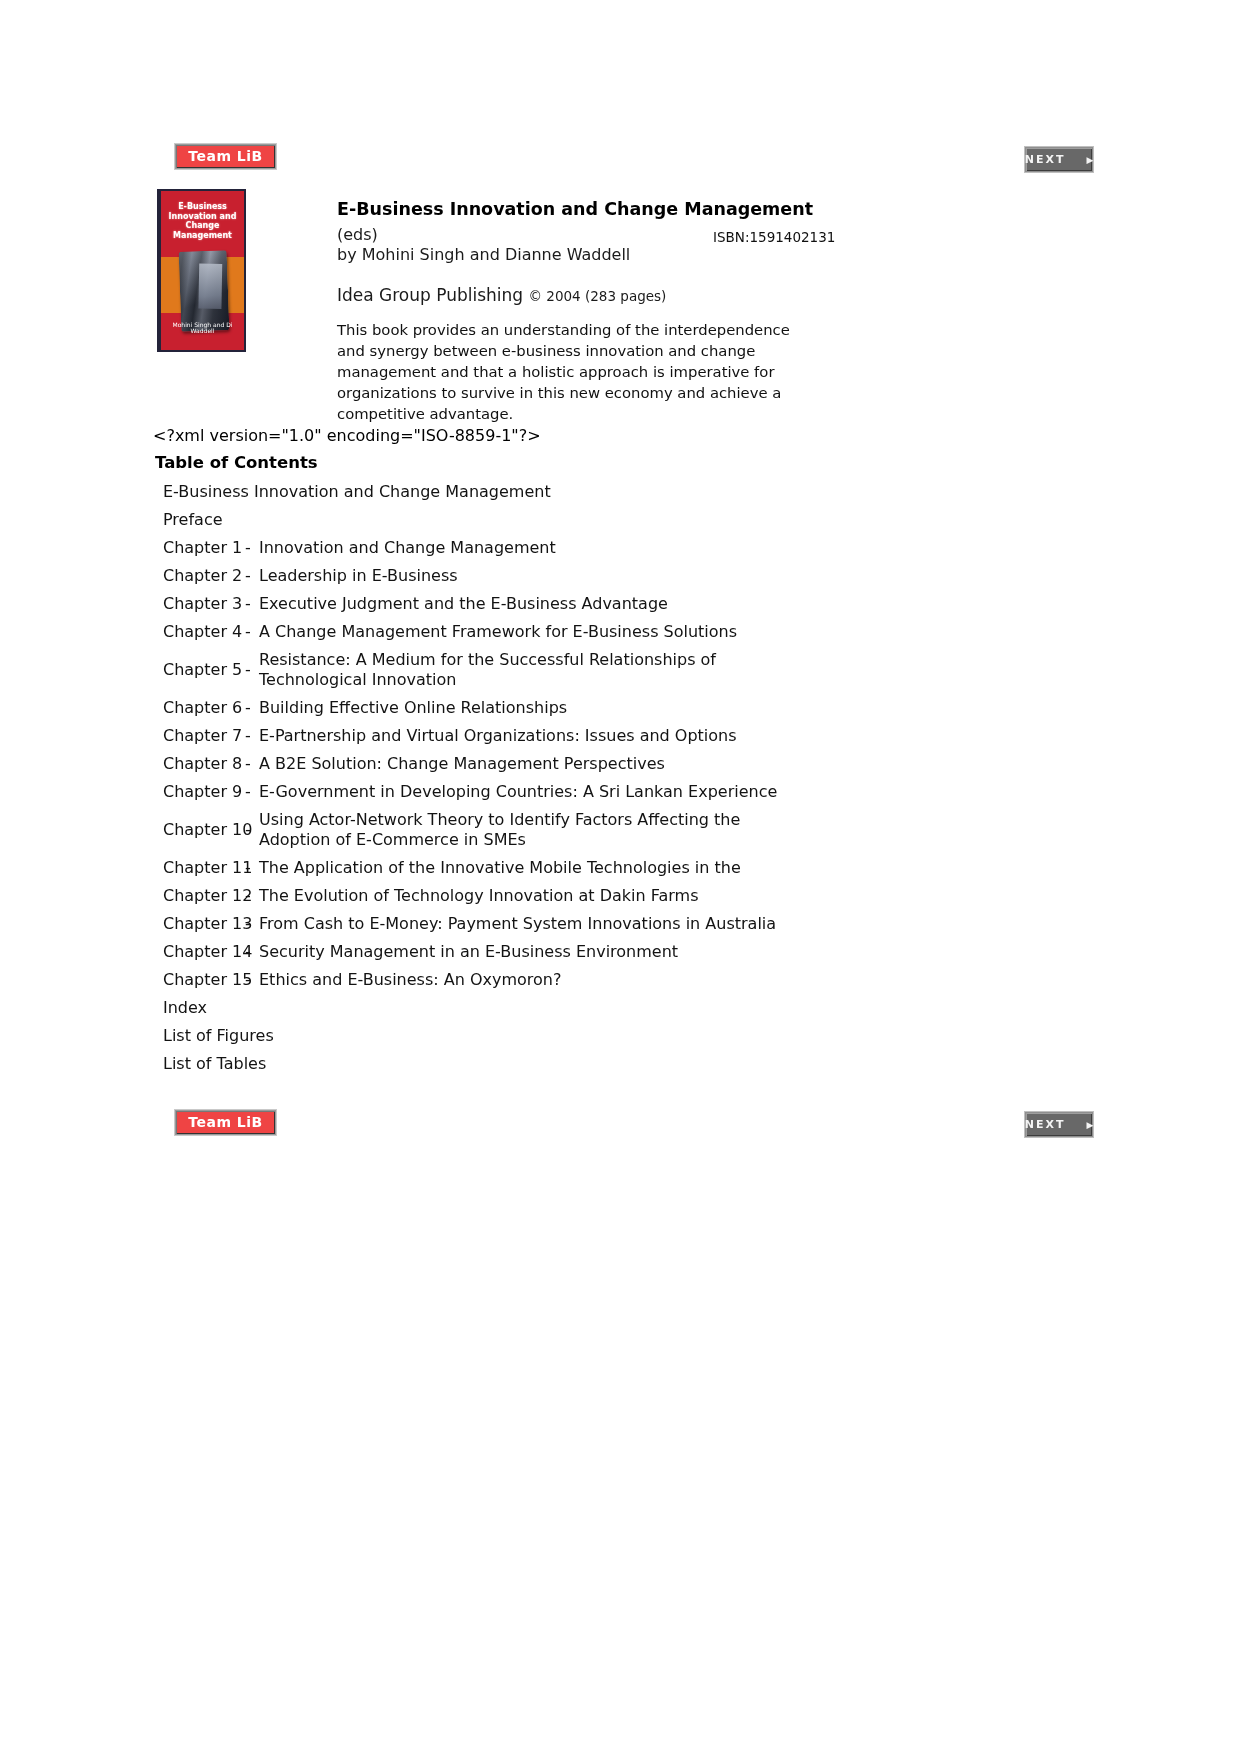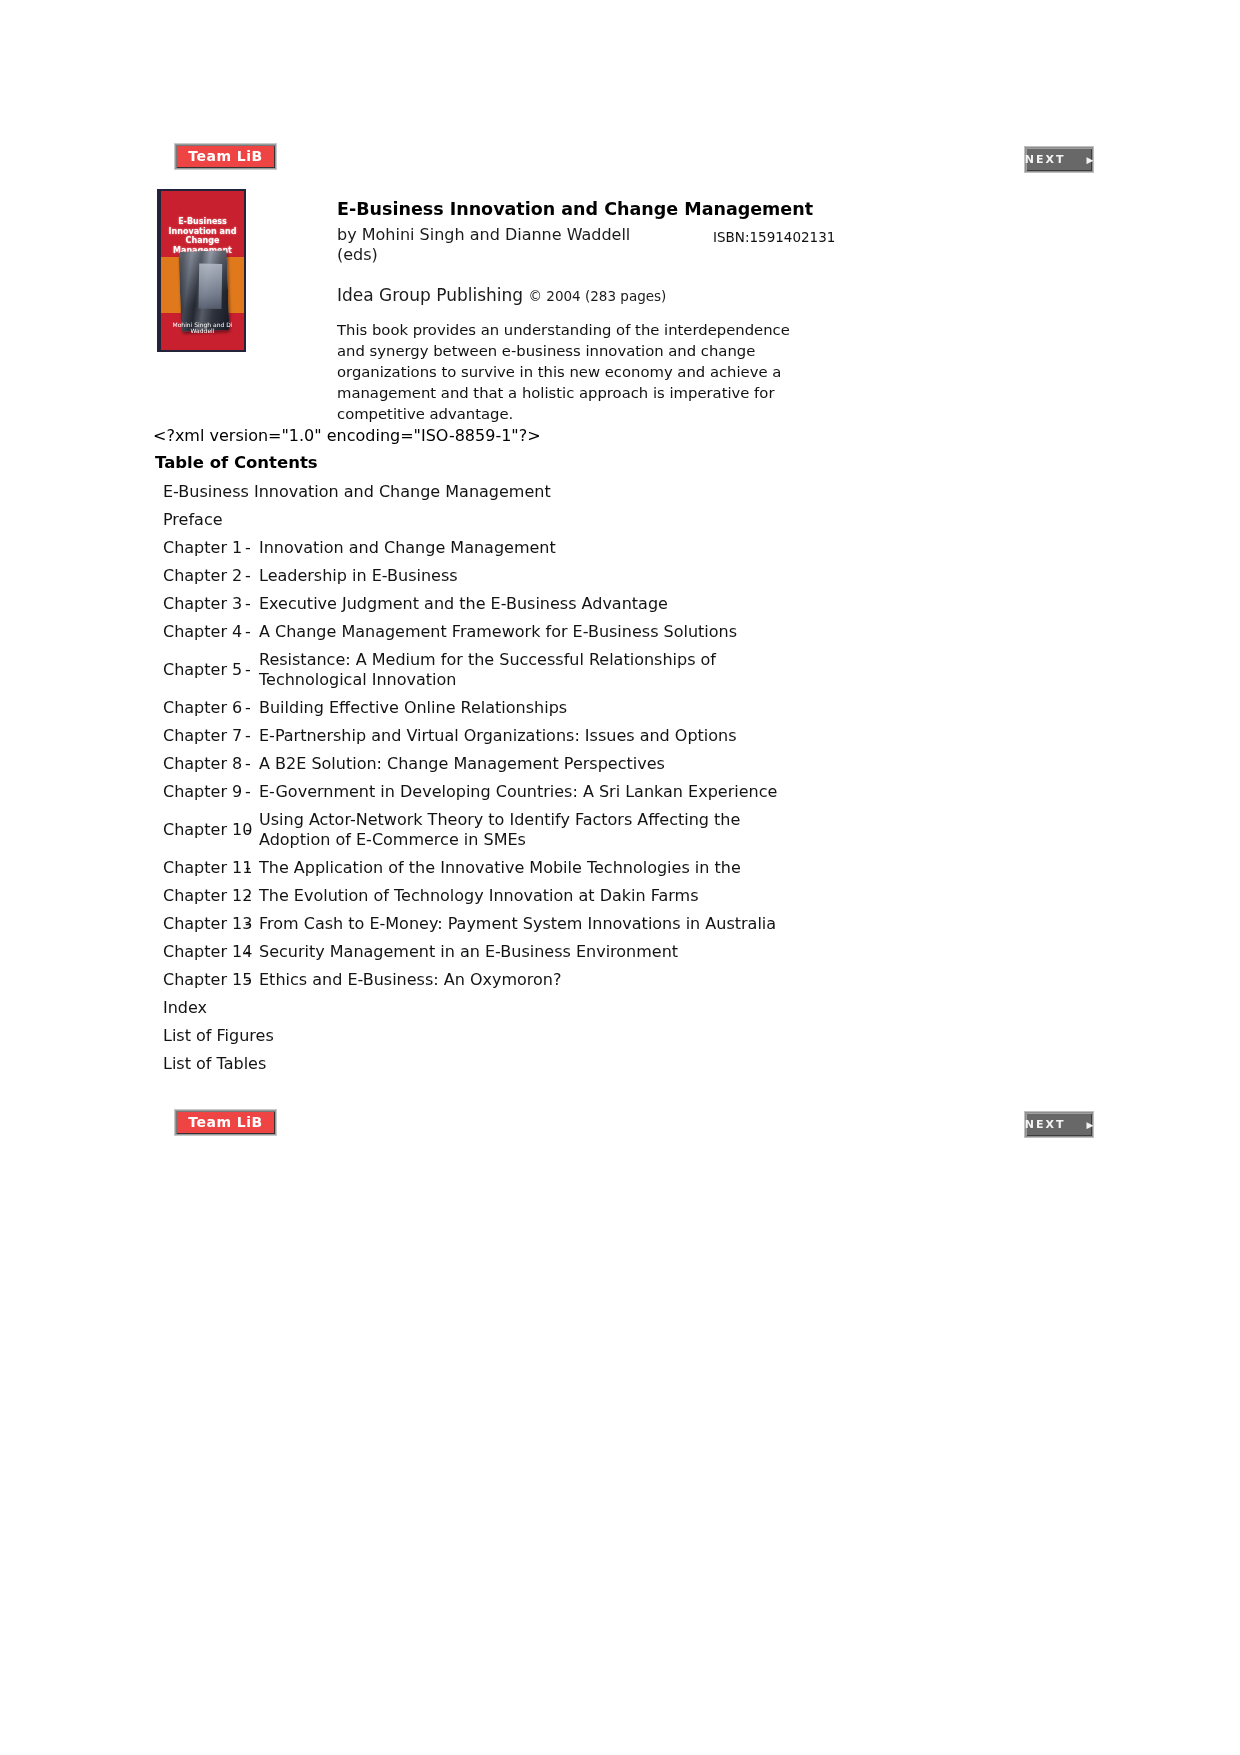--- a/index.html
+++ b/index.html
@@ -30,21 +30,21 @@
   .pos-top-next{left:1025px;top:147px;}
   .pos-bottom-teamlib{left:175px;top:1110px;}
   .pos-bottom-next{left:1025px;top:1112px;}
 
   
   .cover{
     position:absolute;left:157px;top:189px;width:89px;height:163px;box-sizing:border-box;
     background:#c8202f;border:2px solid #23233a;border-left-width:4px;overflow:hidden;
   }
   .cover-band{position:absolute;left:0;top:66px;width:100%;height:56px;background:#e0791c;}
-  .cover-title{position:relative;z-index:2;margin-top:26px;text-align:center;
+  .cover-title{position:relative;z-index:2;margin-top:11px;text-align:center;
     color:#ffffff;font-weight:bold;font-size:8px;line-height:9.5px;
     text-shadow:0 0 2px rgba(255,200,200,0.85);}
   .cover-photo{
     position:absolute;z-index:3;left:19px;top:60px;width:48px;height:80px;border-radius:3px;
     transform:rotate(-2deg);
     background:
       linear-gradient(160deg, rgba(255,255,255,0.22), rgba(0,0,0,0.38) 60%),
       linear-gradient(100deg,#2e3440 8%,#6a7385 22%,#39404e 38%,#8b93a5 52%,#4a5160 70%,#23293a 100%);
     box-shadow:1px 2px 3px rgba(0,0,0,0.45);
   }
@@ -99,34 +99,34 @@
         <div class="cover-title-line">Management</div>
       </div>
     <div class="cover-photo"></div>
     <div class="cover-authors">Mohini Singh and Di Waddell</div>
   </div>
 
   <div class="title-block">
     <div class="book-title">E-Business Innovation and Change Management</div>
     <div class="byline-row">
       <div class="byline">
+          <div class="byline-line">(eds)</div>
           <div class="byline-line">by Mohini Singh and Dianne Waddell</div>
-          <div class="byline-line">(eds)</div>
         </div>
       <div class="isbn">ISBN:1591402131</div>
     </div>
     <div class="publisher-row">
       <span class="publisher">Idea Group Publishing</span>
       <span class="publisher-meta">© 2004 (283 pages)</span>
     </div>
     <div class="description">
         <div class="desc-line">This book provides an understanding of the interdependence</div>
         <div class="desc-line">and synergy between e-business innovation and change</div>
+        <div class="desc-line">management and that a holistic approach is imperative for</div>
         <div class="desc-line">organizations to survive in this new economy and achieve a</div>
-        <div class="desc-line">management and that a holistic approach is imperative for</div>
         <div class="desc-line">competitive advantage.</div>
       </div>
   </div>
 
   <div class="doc-flow">
     <div class="xml-line">&lt;?xml version="1.0" encoding="ISO-8859-1"?&gt;</div>
     <div class="toc-heading">Table of Contents</div>
     <div class="toc-rows">
         <div class="toc-row">
           <div class="toc-single">E-Business Innovation and Change Management</div>

